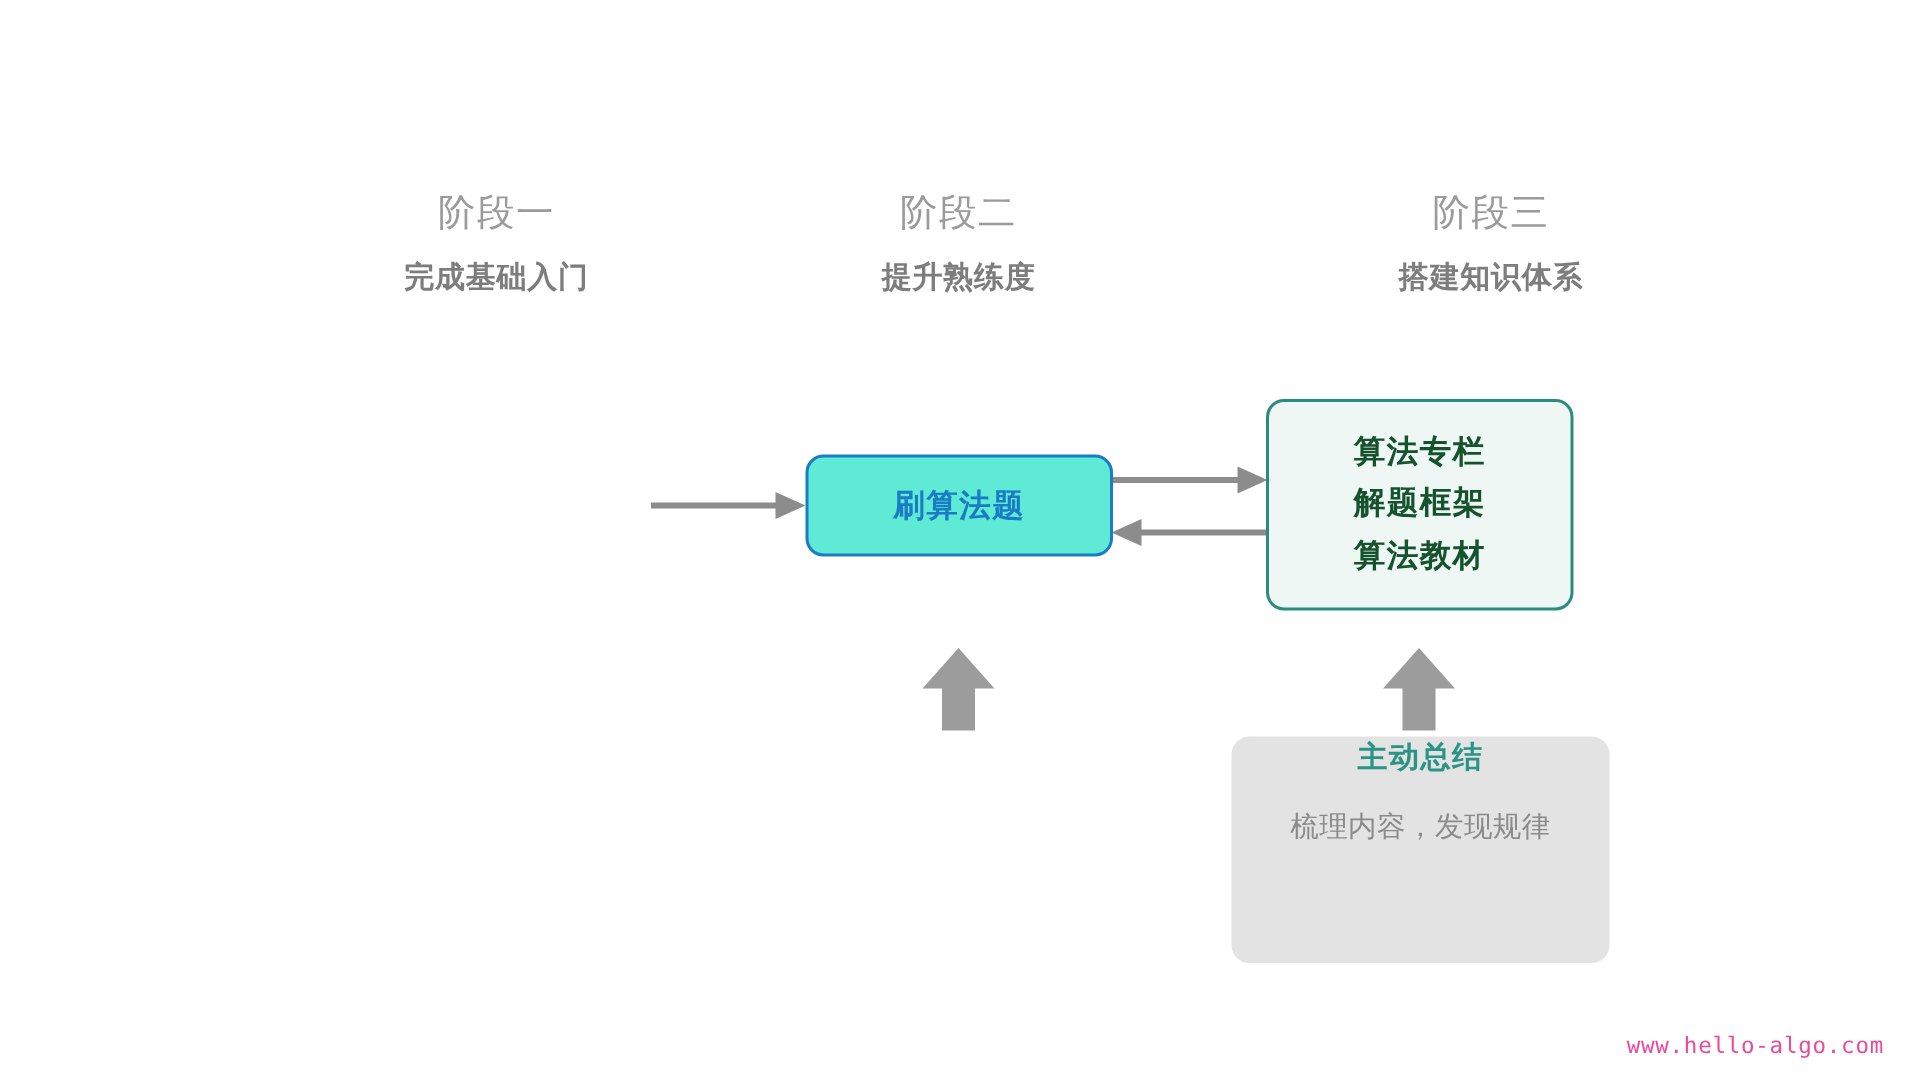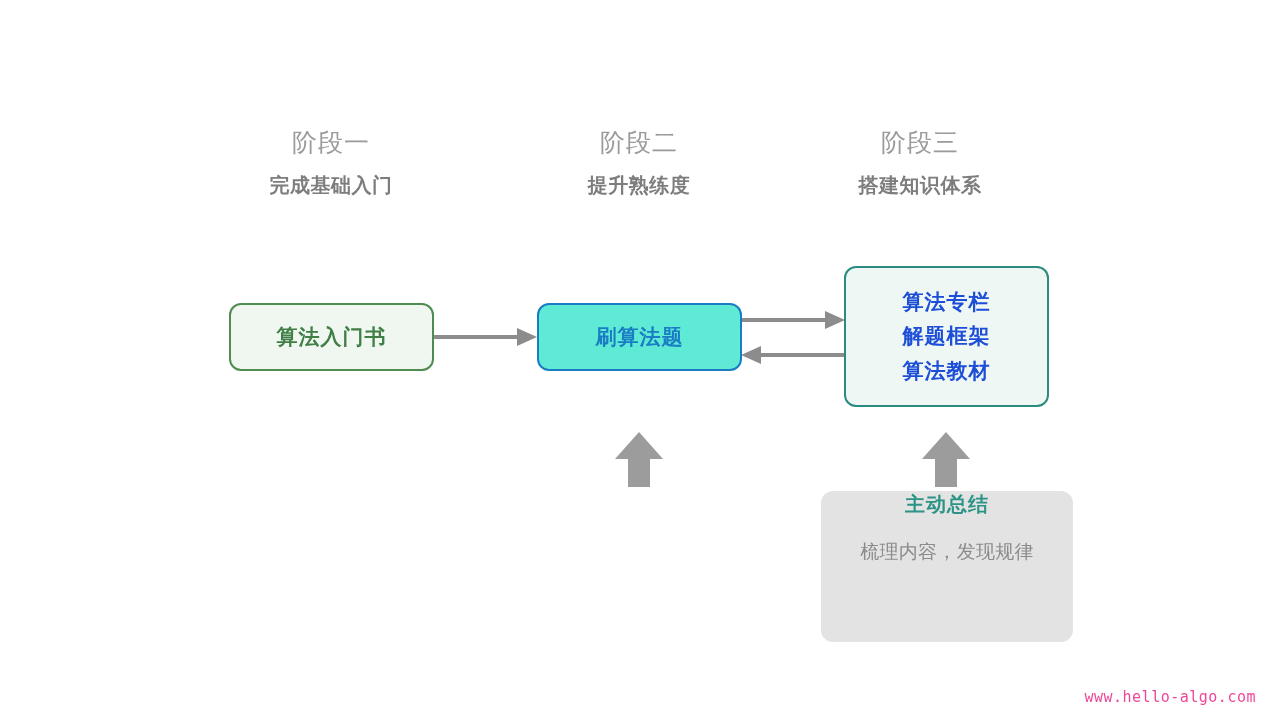--- a/index.html
+++ b/index.html
@@ -67,21 +67,21 @@
   }
   .node-blue {
     background: #5eead4;
     border: 2px solid #1a7cc4;
     color: #1a7cc4;
     font-size: 21px;
   }
   .node-teal {
     background: #eff7f4;
     border: 2px solid #2c8b80;
-    color: #1d4ed8;
+    color: #14532d;
     font-size: 21px;
   }
   .node-teal .line {
     line-height: 1.62;
     white-space: nowrap;
   }
 
   
   .note-card {
     position: absolute;
@@ -140,21 +140,21 @@
   <div class="stage-header" style="left:231px; top:130px; width:200px;">
     <div class="stage-title">阶段一</div>
     <div class="stage-sub">完成基础入门</div>
   </div>
 
   <div class="stage-header" style="left:539px; top:130px; width:200px;">
     <div class="stage-title">阶段二</div>
     <div class="stage-sub">提升熟练度</div>
   </div>
 
-  <div class="stage-header" style="left:820px; top:130px; width:200px;">
+  <div class="stage-header" style="left:894px; top:130px; width:200px;">
     <div class="stage-title">阶段三</div>
     <div class="stage-sub">搭建知识体系</div>
   </div>
 
   <svg id="arrow-layer" viewBox="0 0 1280 720" width="1280" height="720" xmlns="http://www.w3.org/2000/svg">
 
     <g>
       <line x1="434" y1="337" x2="521" y2="337" stroke="#8c8c8c" stroke-width="4"></line>
       <polygon points="537,337 517,328 517,346" fill="#8c8c8c"></polygon>
     </g>
@@ -171,23 +171,20 @@
 
     <g>
       <polygon points="639,432 663,459 650,459 650,487 628,487 628,459 615,459" fill="#9c9c9c"></polygon>
     </g>
 
     <g>
       <polygon points="946,432 970,459 957,459 957,487 935,487 935,459 922,459" fill="#9c9c9c"></polygon>
     </g>
   </svg>
 
-  <div class="node node-green" style="left:229px; top:303px; width:205px; height:68px;">
-    <div class="line">算法入门书</div>
-  </div>
 
   <div class="node node-blue" style="left:537px; top:303px; width:205px; height:68px;">
     <div class="line">刷算法题</div>
   </div>
 
   <div class="node node-teal" style="left:844px; top:266px; width:205px; height:141px;">
     <div class="line">算法专栏</div>
     <div class="line">解题框架</div>
     <div class="line">算法教材</div>
   </div>

